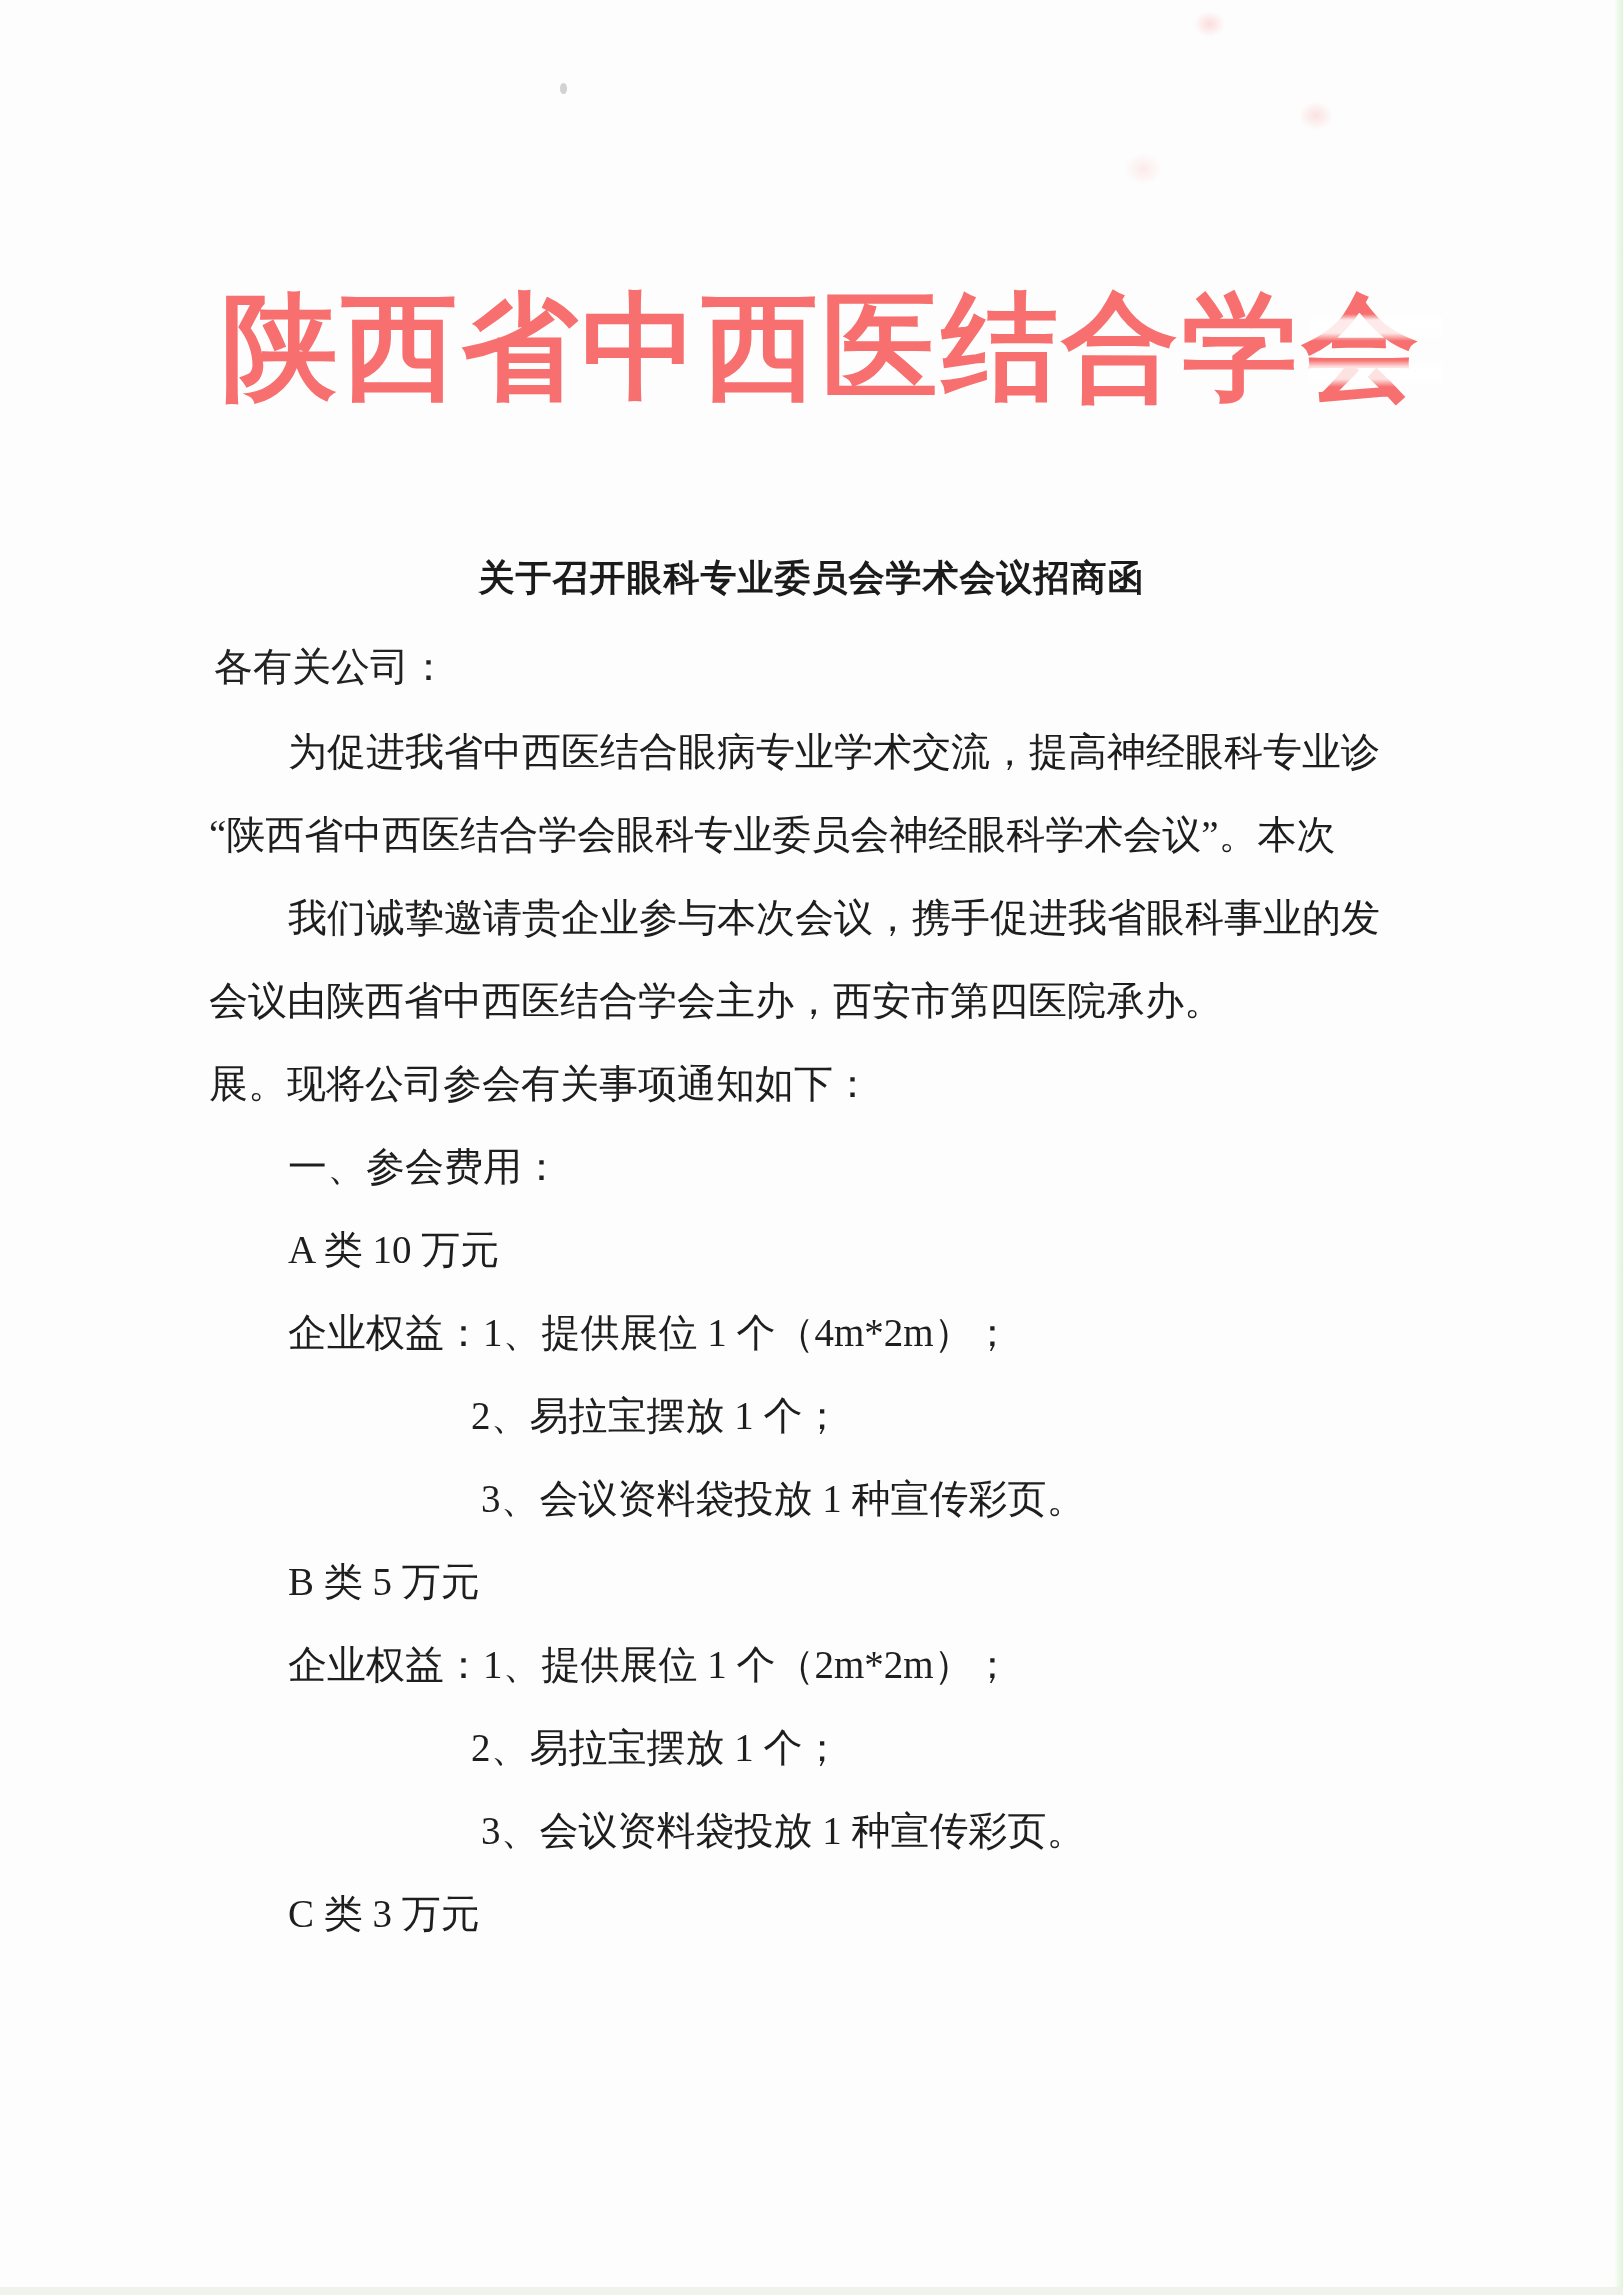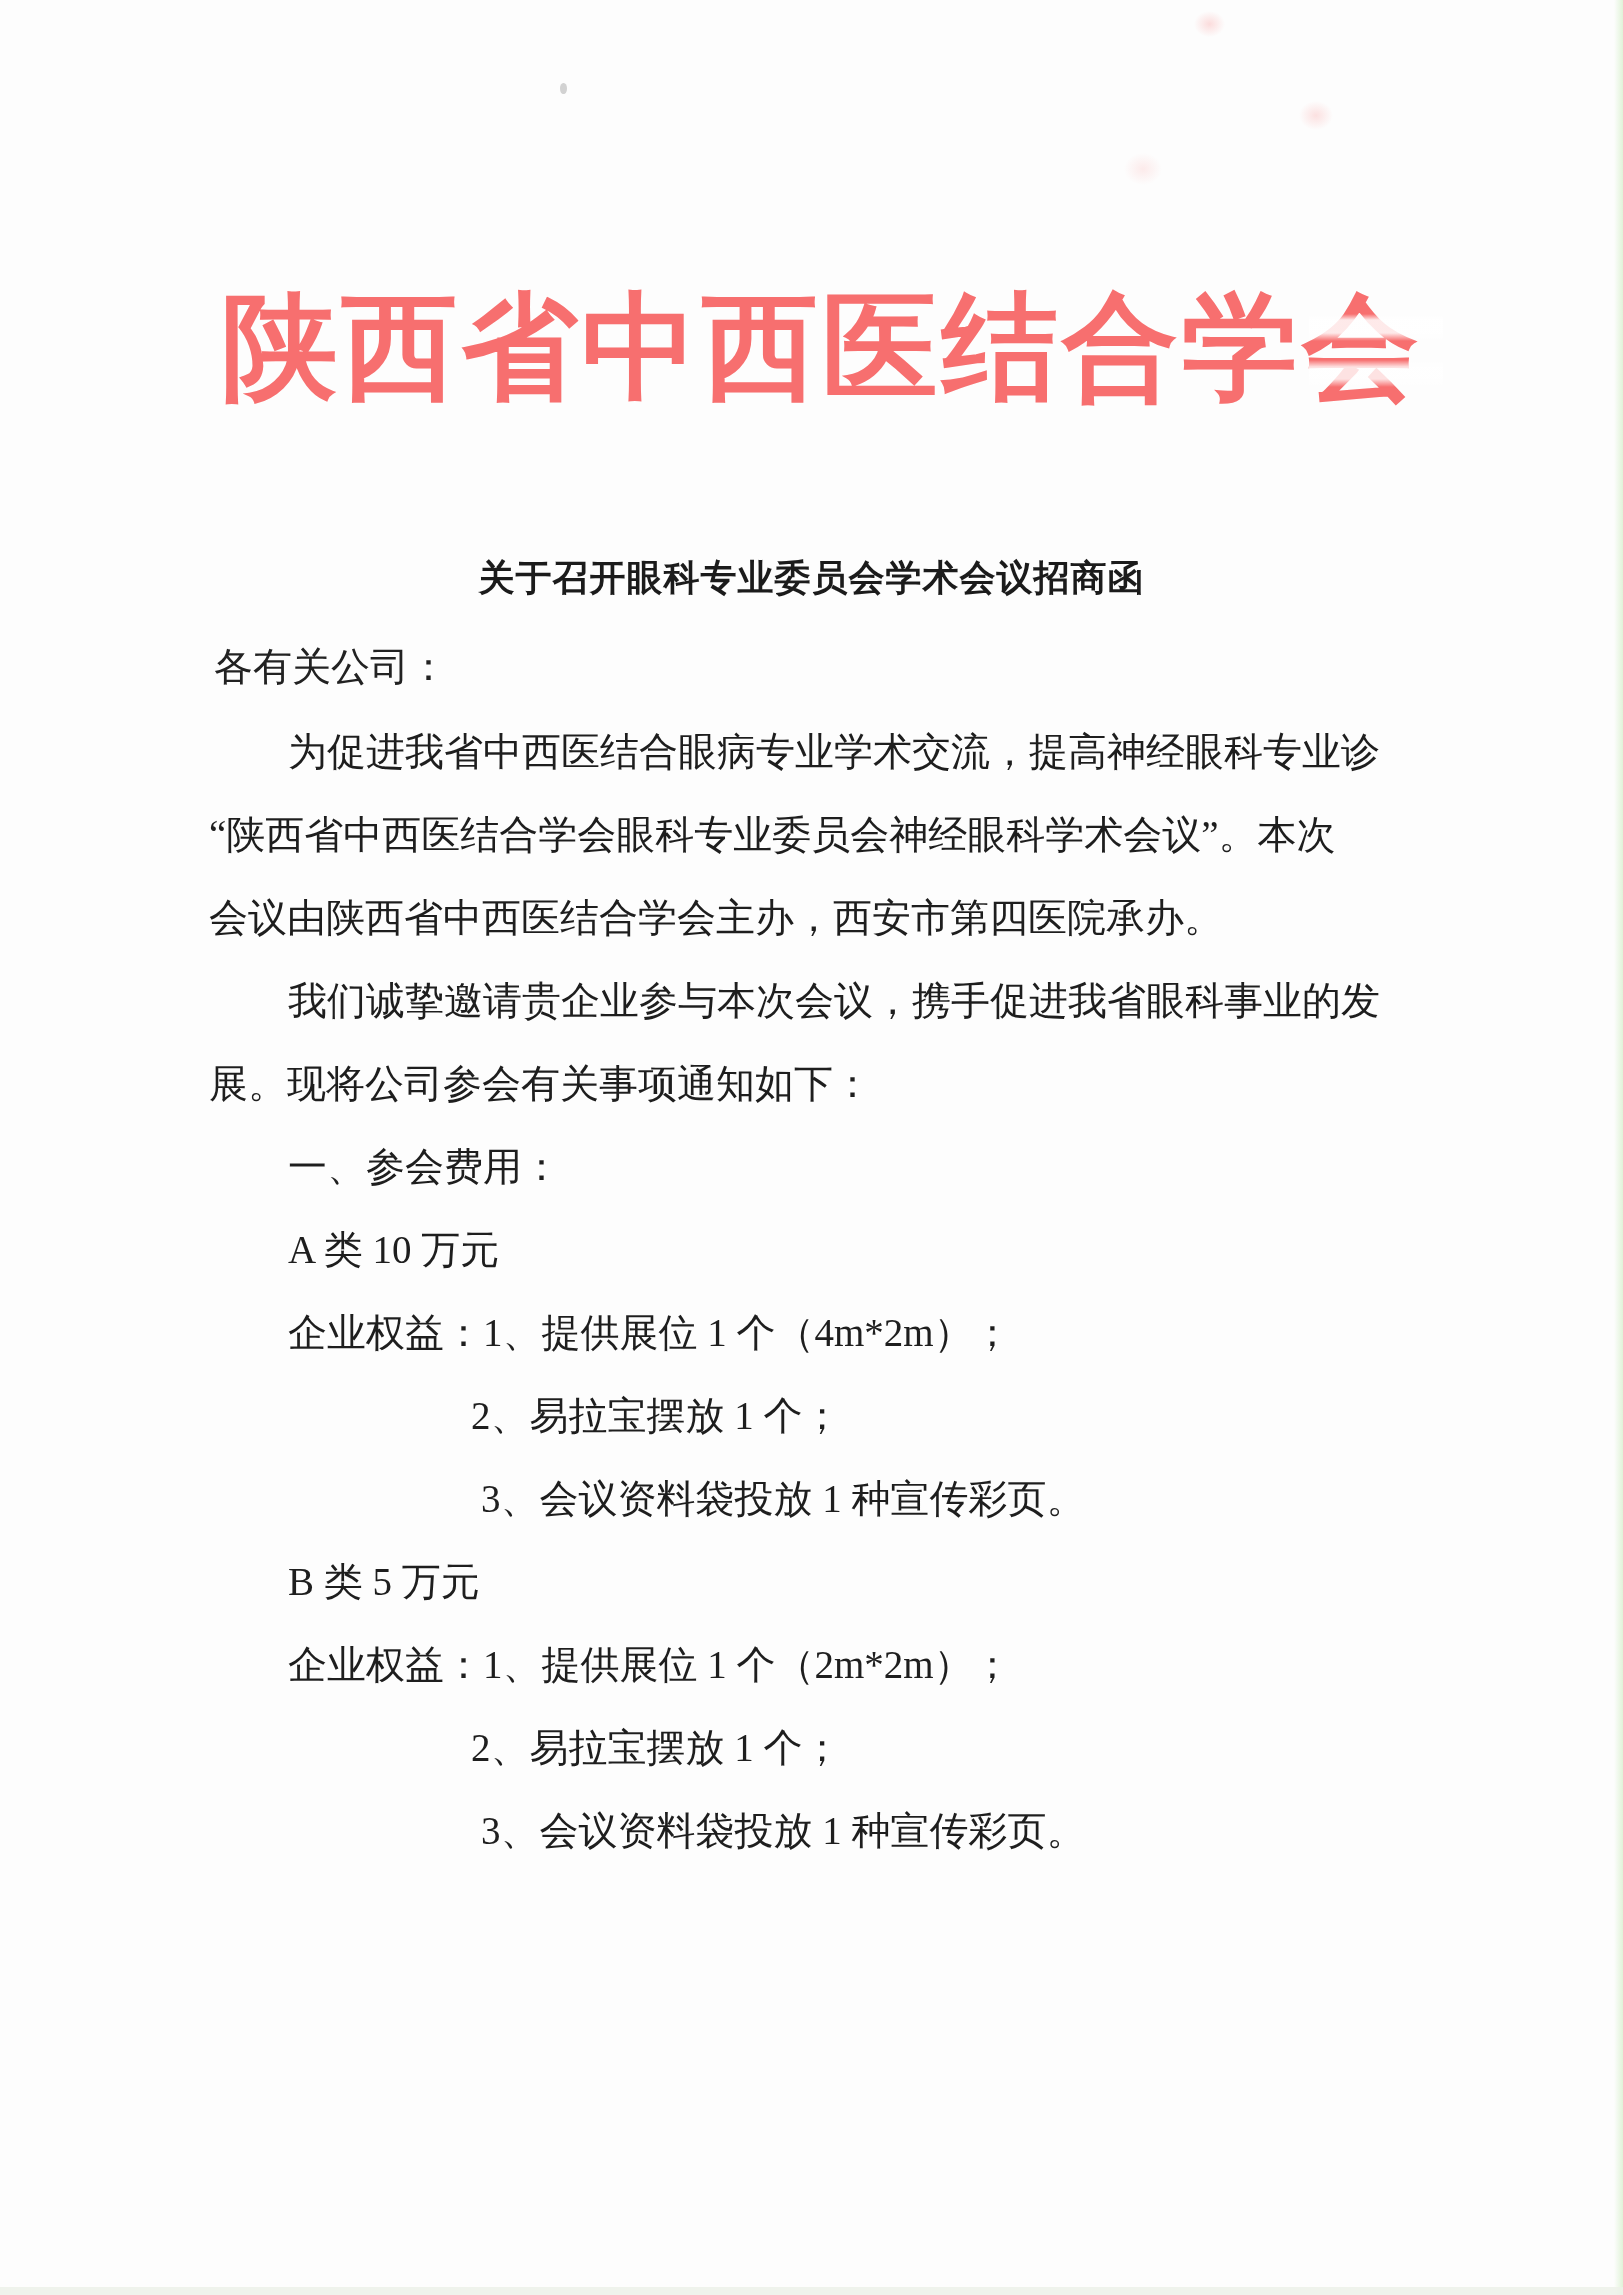--- a/index.html
+++ b/index.html
@@ -117,37 +117,38 @@
   <div class="title-fade artifact"></div>
 
 
   <div class="subject">关于召开眼科专业委员会学术会议招商函</div>
 
   <div class="salutation">各有关公司：</div>
 
   <div class="body-block">
     <div class="line ind2">为促进我省中西医结合眼病专业学术交流，提高神经眼科专业诊</div>
     <div class="line">“陕西省中西医结合学会眼科专业委员会神经眼科学术会议”。本次</div>
+    <div class="line ind2">我们诚挚邀请贵企业参与本次会议，携手促进我省眼科事业的发</div>
+
     <div class="line">会议由陕西省中西医结合学会主办，西安市第四医院承办。</div>
-
-    <div class="line ind2">我们诚挚邀请贵企业参与本次会议，携手促进我省眼科事业的发</div>
     <div class="line">展。现将公司参会有关事项通知如下：</div>
 
     <div class="line ind2">一、参会费用：</div>
 
     <div class="line ind2">A 类 10 万元</div>
     <div class="line ind2">企业权益：1、提供展位 1 个（4m*2m）；</div>
     <div class="line sub">2、易拉宝摆放 1 个；</div>
     <div class="line sub3">3、会议资料袋投放 1 种宣传彩页。</div>
 
     <div class="line ind2">B 类 5 万元</div>
     <div class="line ind2">企业权益：1、提供展位 1 个（2m*2m）；</div>
     <div class="line sub">2、易拉宝摆放 1 个；</div>
     <div class="line sub3">3、会议资料袋投放 1 种宣传彩页。</div>
 
+    <div class="line ind2">C 类 3 万元</div>
   </div>
 
   <div class="artifact pink1"></div>
   <div class="artifact pink2"></div>
   <div class="artifact pink3"></div>
   <div class="artifact speck"></div>
   <div class="artifact edge-right"></div>
   <div class="artifact edge-bottom"></div>
 
 </div>

